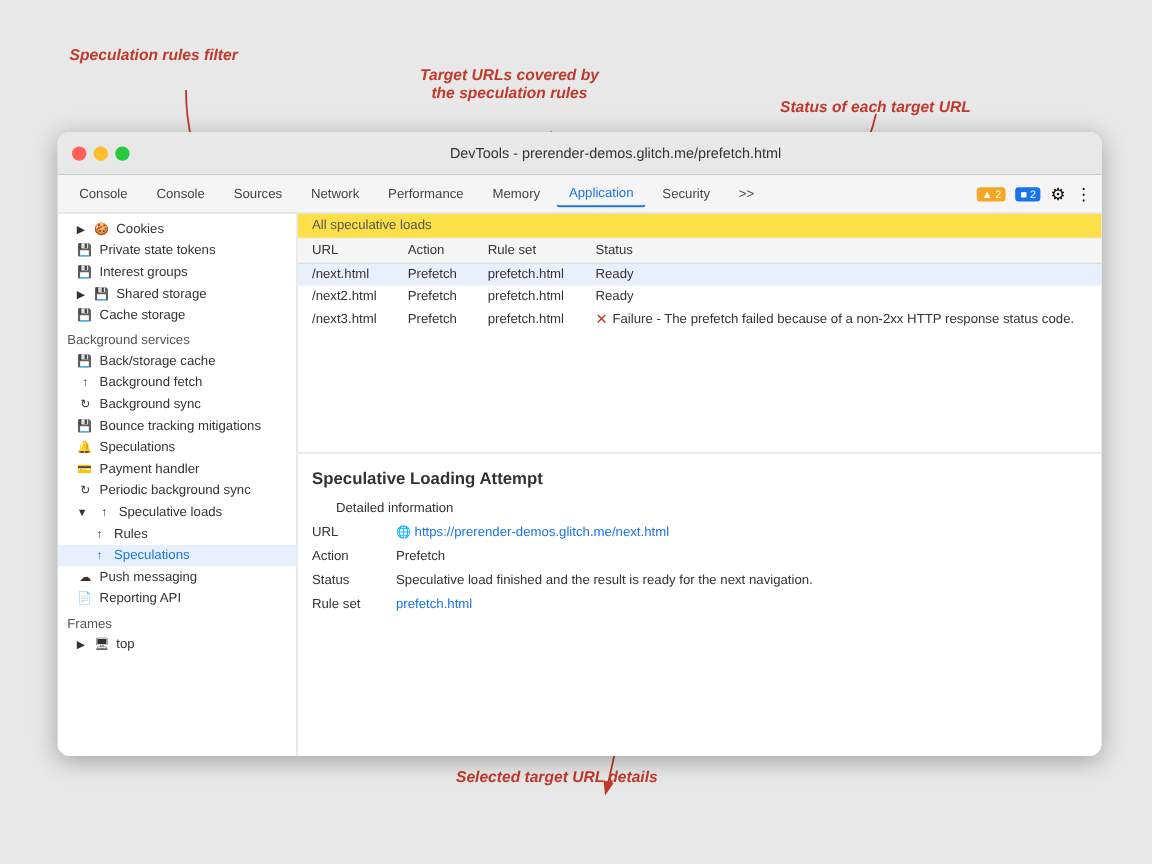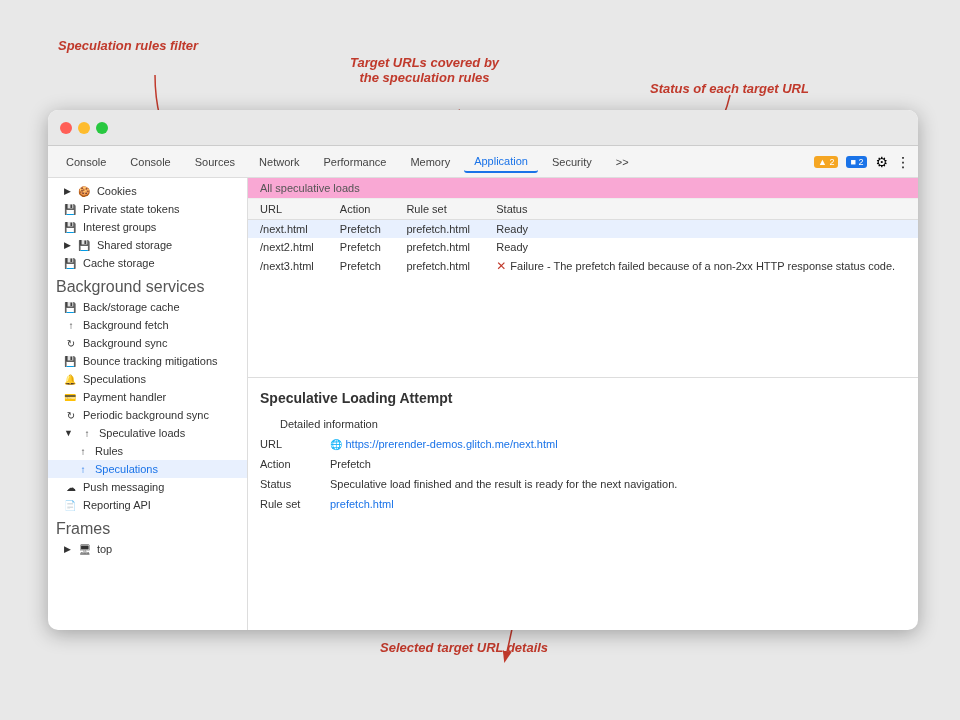--- a/index.html
+++ b/index.html
@@ -126,21 +126,21 @@
       width: 200px;
       min-width: 200px;
       border-right: 1px solid #ddd;
       overflow-y: auto;
       font-size: 11px;
       padding-top: 4px;
     }
 
     .sidebar-section-label {
       color: #555;
-      font-size: 16px;
+      font-size: 11px;
       padding: 6px 8px 2px 8px;
       font-weight: 500;
     }
 
     .sidebar-item {
       display: flex;
       align-items: center;
       padding: 3px 8px 3px 16px;
       color: #333;
       cursor: pointer;
@@ -183,21 +183,21 @@
       height: 200px;
       border-bottom: 1px solid #ddd;
       overflow: hidden;
     }
 
     .section-header {
       font-size: 11px;
       color: #555;
       padding: 4px 12px;
       border-bottom: 1px solid #eee;
-      background: #f9a8d4;
+      background: #fde047;
     }
 
     .data-table {
       width: 100%;
       border-collapse: collapse;
       font-size: 11px;
     }
 
     .data-table thead tr {
       background: #f5f5f5;
@@ -373,20 +373,21 @@
 </svg>
 
 <div class="browser-window">
 
   <div class="title-bar">
     <div class="traffic-lights">
       <div class="traffic-light tl-red"></div>
       <div class="traffic-light tl-yellow"></div>
       <div class="traffic-light tl-green"></div>
     </div>
+    <div class="title-text">DevTools - prerender-demos.glitch.me/prefetch.html</div>
   </div>
 
   <div class="toolbar">
     <div class="toolbar-tab">
       <span>Console</span>
     </div>
     <div class="toolbar-tab">
       <span>Console</span>
     </div>
     <div class="toolbar-tab">

